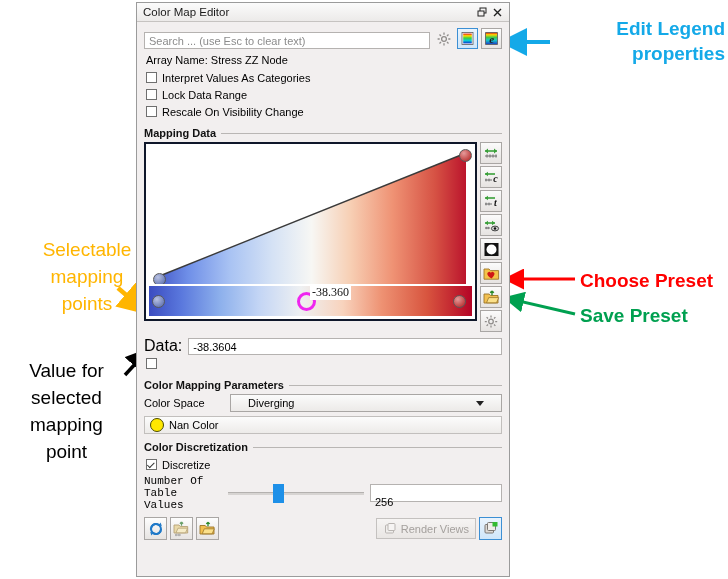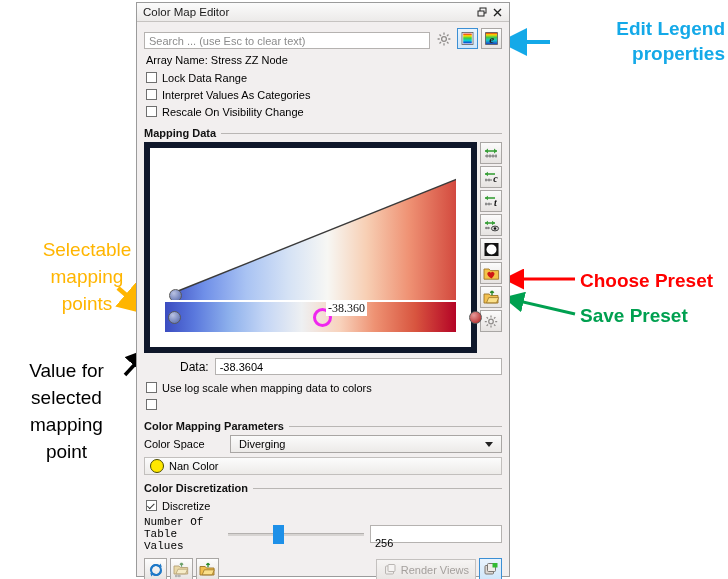--- a/index.html
+++ b/index.html
@@ -69,21 +69,21 @@
     transform:rotate(-45deg) translate(0px,-1px);
   }
 
   
   .sect{margin:7px 0 3px 0;display:flex;align-items:center;gap:5px;}
   .sect .lbl{font-weight:bold;font-size:11px;color:#111;white-space:nowrap;}
   .sect .ln{flex:1;height:1px;background:#b9b6b4;}
 
   
   .map-wrap{display:flex;gap:3px;align-items:flex-start;}
-  .map-left{flex:1;background:#fff;border:6px solid #0f172a;box-sizing:border-box;padding:15px;}
+  .map-left{flex:1;background:#fff;border:2px solid #0f172a;box-sizing:border-box;padding:3px;}
   .tf-plot{position:relative;height:137px;background:#fff;overflow:hidden;}
   .tf-plot svg{position:absolute;left:0;top:0;}
   .ramp{position:relative;height:30px;margin-top:2px;}
   .ramp .grad{position:absolute;left:0;top:0;right:0;bottom:0;}
   .knob{
     position:absolute;width:13px;height:13px;border-radius:50%;
     border:1.5px solid #5a5a5a;box-sizing:border-box;
   }
   .knob-blue{background:radial-gradient(circle at 35% 30%,#b9c2e2,#4f63a8);}
   .knob-red{background:radial-gradient(circle at 35% 30%,#e59a9a,#b01b1b);}
@@ -98,31 +98,31 @@
 
   .map-right{display:flex;flex-direction:column;gap:2px;width:22px;}
   .tool-btn{
     width:22px;height:22px;box-sizing:border-box;
     border:1px solid #a9a6a4;background:linear-gradient(to bottom,#fbfbfb,#e6e3e1);
     display:flex;align-items:center;justify-content:center;
   }
 
   
   .data-row{display:flex;align-items:center;gap:6px;margin-top:5px;}
-  .data-row .lb{font-size:12px;margin-left:36px;}
+  .data-row .lb{font-size:16px;}
   .data-in{flex:1;height:17px;background:#fff;border:1px solid #b5b2b0;
            font-size:11px;padding:0 4px;line-height:17px;box-sizing:border-box;}
 
   
   .cs-row{display:flex;align-items:center;gap:6px;margin-top:0;}
   .cs-lbl{width:80px;font-size:11px;}
   .combo{
     flex:1;height:18px;background:linear-gradient(to bottom,#fbfbfb,#eceae8);
     border:1px solid #a9a6a4;box-sizing:border-box;
-    display:flex;align-items:center;padding:0 8px;font-size:11px;position:relative;
+    display:flex;align-items:center;padding:0 17px;font-size:11px;position:relative;
   }
   .combo .cv{flex:1;}
   .caret{width:0;height:0;border-left:4px solid transparent;border-right:4px solid transparent;
          border-top:5px solid #222;}
 
   .nan-row{
     margin-top:4px;height:18px;background:linear-gradient(to bottom,#fcfcfc,#edebe9);
     border:1px solid #c2bfbd;box-sizing:border-box;
     display:flex;align-items:center;gap:5px;padding:0 5px;font-size:11px;
   }
@@ -262,25 +262,25 @@
           <rect x="1.6" y="1.6" width="11.8" height="11.8" fill="url(#rainbow2)" stroke="#555" stroke-width="0.8"></rect>
           <text x="7.6" y="12" font-size="11" font-family="'Liberation Serif',serif" font-style="italic" font-weight="bold" fill="#1a1a1a" text-anchor="middle">e</text>
         </svg>
       </div>
     </div>
 
     <div class="arr-name">Array Name: Stress ZZ Node</div>
 
     <div class="cbrow">
       <span class="cbox"></span>
-      <span>Lock Data Range</span>
+      <span>Interpret Values As Categories</span>
     </div>
     <div class="cbrow">
       <span class="cbox"></span>
-      <span>Interpret Values As Categories</span>
+      <span>Lock Data Range</span>
     </div>
     <div class="cbrow">
       <span class="cbox"></span>
       <span>Rescale On Visibility Change</span>
     </div>
 
     <div class="sect">
       <span class="lbl">Mapping Data</span>
       <span class="ln"></span>
     </div>
@@ -396,24 +396,20 @@
           </svg>
         </div>
       </div>
     </div>
 
     <div class="data-row">
       <span class="lb">Data:</span>
       <span class="data-in">-38.3604</span>
     </div>
 
-    <div class="cbrow" style="margin-top:4px;">
-      <span class="cbox"></span>
-      <span>Use log scale when mapping data to colors</span>
-    </div>
     <div class="cbrow">
       <span class="cbox"></span>
     </div>
 
     <div class="sect">
       <span class="lbl">Color Mapping Parameters</span>
       <span class="ln"></span>
     </div>
 
     <div class="cs-row">

